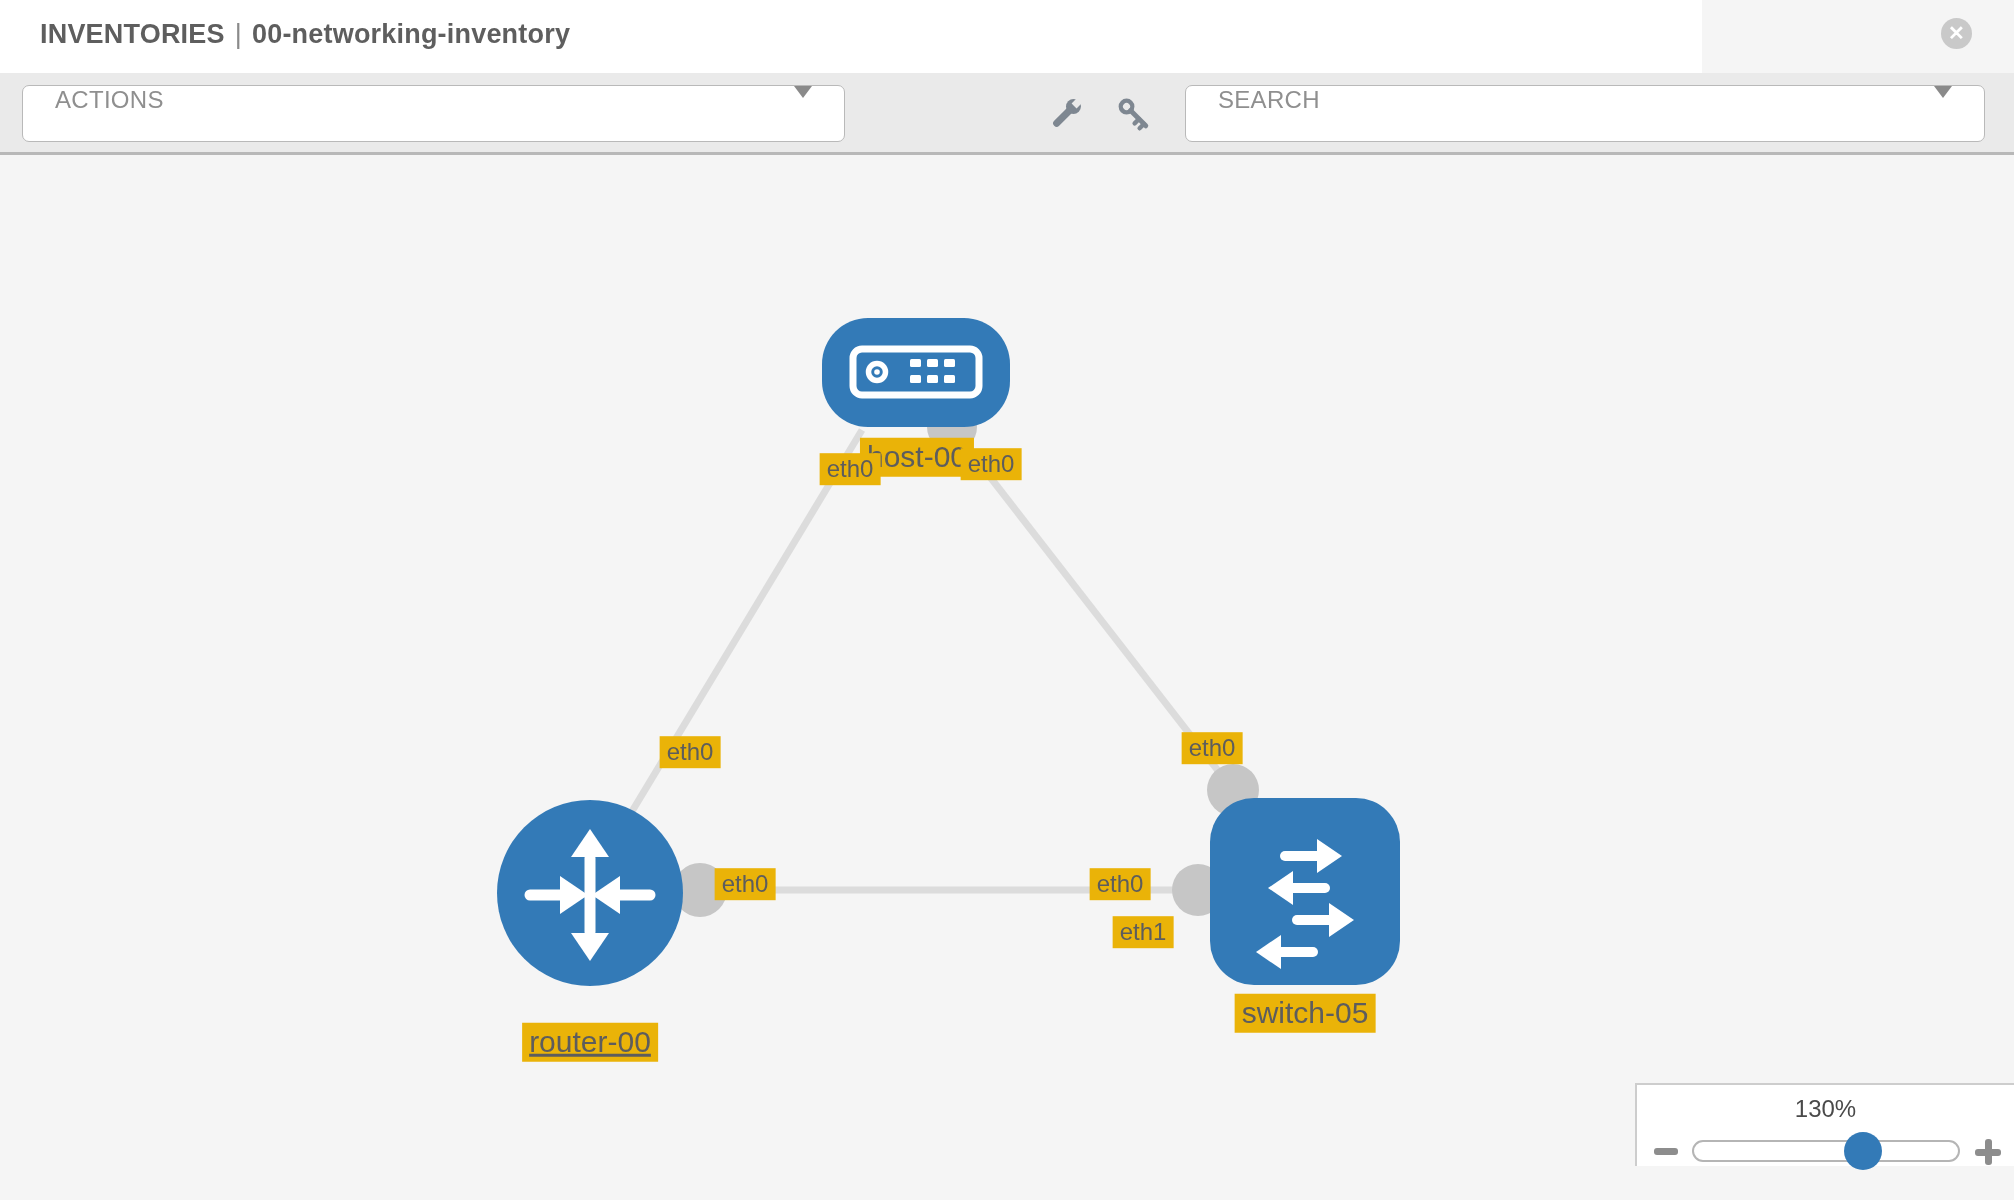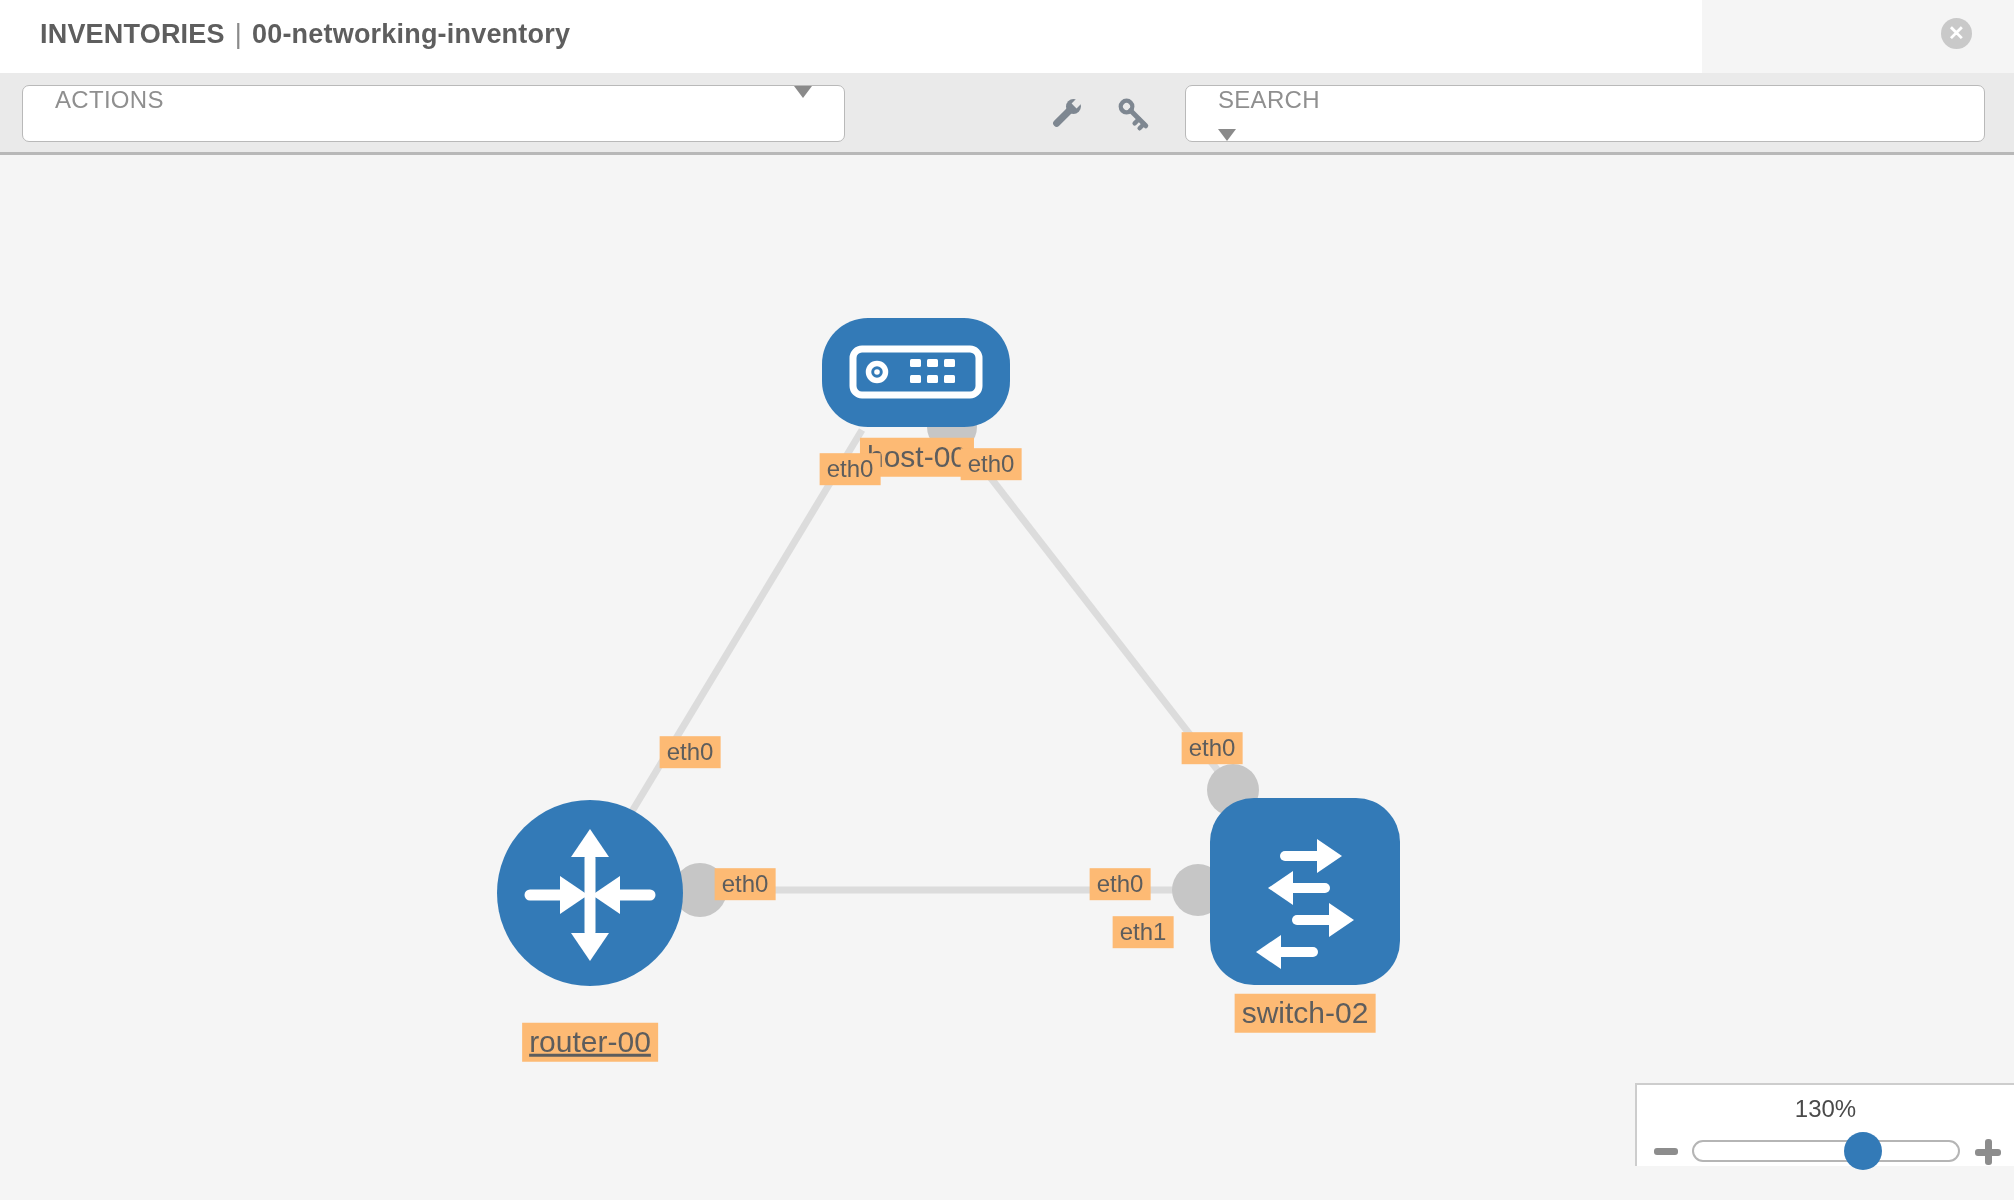--- a/index.html
+++ b/index.html
@@ -13,35 +13,35 @@
   .close-btn { position:absolute; left:1941px; top:18px; width:31px; height:31px; border-radius:50%;
                background:#c9c9c9; color:#ffffff; font-size:20px; font-weight:bold; text-align:center;
                line-height:31px; cursor:pointer; }
 
   
   .toolbar { position:absolute; left:0; top:73px; width:2014px; height:82px; background:#eaeaea;
              border-bottom:3px solid #b8b8b8; }
   .dropdown { position:absolute; top:12px; height:57px; background:#ffffff; border:1px solid #b9b9b9;
               border-radius:7px; display:flex; align-items:flex-start; padding:0 32px; cursor:pointer; }
   .dd-actions { left:22px; width:823px; }
-  .dd-search  { left:1185px; width:800px;flex-direction:column; }
+  .dd-search  { left:1185px; width:800px; }
   .dd-label { font-size:24px; color:#8f8f8f; letter-spacing:.3px; flex:1; }
   .caret { width:0; height:0; border-left:9px solid transparent; border-right:9px solid transparent;
            border-top:12px solid #8a8a8a; }
   .tool-icon { position:absolute; top:0; width:82px; height:82px; display:flex; align-items:center;
                justify-content:center; cursor:pointer; }
   .tool-wrench { left:1025px; }
   .tool-key { left:1093px; }
 
   
   .canvas { position:absolute; left:0; top:156px; width:2014px; height:1044px; background:#f5f5f5; }
   .net-svg { position:absolute; left:0; top:0; }
 
   
-  .chip { position:absolute; background:#fdba74; color:#5d5d5d; white-space:nowrap;
+  .chip { position:absolute; background:#eab308; color:#5d5d5d; white-space:nowrap;
           transform:translate(-50%,-50%); line-height:1.15; padding:2px 7px; }
   .chip.name { font-size:30px; }
   .chip.if { font-size:24px; }
 
   
   .zoom-panel { position:absolute; left:1635px; top:927px; width:379px; height:83px; background:#ffffff;
                 border-top:2px solid #cdcdcd; border-left:2px solid #cdcdcd; }
   .zoom-value { position:absolute; left:0; top:10px; width:100%; text-align:center; font-size:24px; color:#4a4a4a; }
   .zoom-row { position:absolute; left:0; top:44px; width:100%; height:44px; }
   .zoom-minus { position:absolute; left:17px; top:19px; width:24px; height:7px; background:#8d8d8d;
@@ -156,21 +156,21 @@
         <line x1="1297" y1="764" x2="1330" y2="764"></line>
         <polygon points="1354,764 1329,747 1329,781" stroke="none"></polygon>
         <line x1="1313" y1="796" x2="1280" y2="796"></line>
         <polygon points="1256,796 1281,779 1281,813" stroke="none"></polygon>
       </g>
     </g>
   </svg>
 
   <div class="chip name" style="left:917px; top:301px;">host-00</div>
   <div class="chip name" style="left:590px; top:886px;text-decoration:underline;">router-00</div>
-  <div class="chip name" style="left:1305px; top:857px;">switch-02</div>
+  <div class="chip name" style="left:1305px; top:857px;">switch-05</div>
 
   <div class="chip if" style="left:850px; top:313px;">eth0</div>
   <div class="chip if" style="left:991px; top:308px;">eth0</div>
   <div class="chip if" style="left:690px; top:596px;">eth0</div>
   <div class="chip if" style="left:1212px; top:592px;">eth0</div>
   <div class="chip if" style="left:745px; top:728px;">eth0</div>
   <div class="chip if" style="left:1120px; top:728px;">eth0</div>
   <div class="chip if" style="left:1143px; top:728px;margin-top:48px;">eth1</div>
 
   <div class="zoom-panel">

